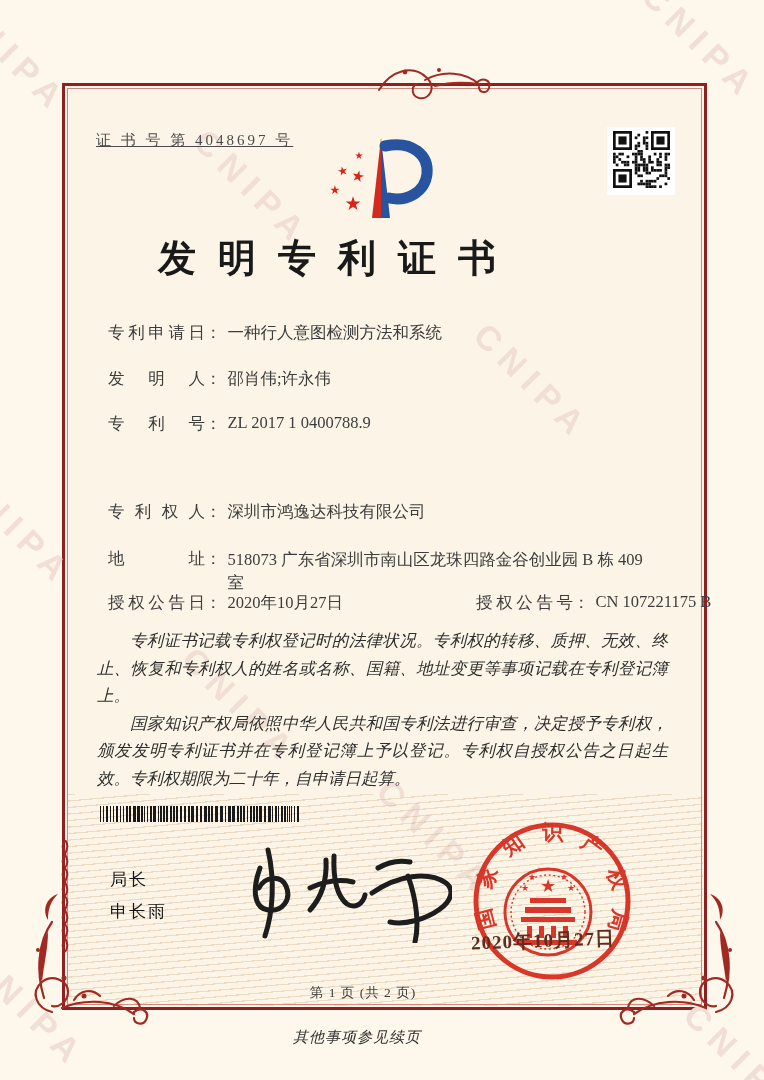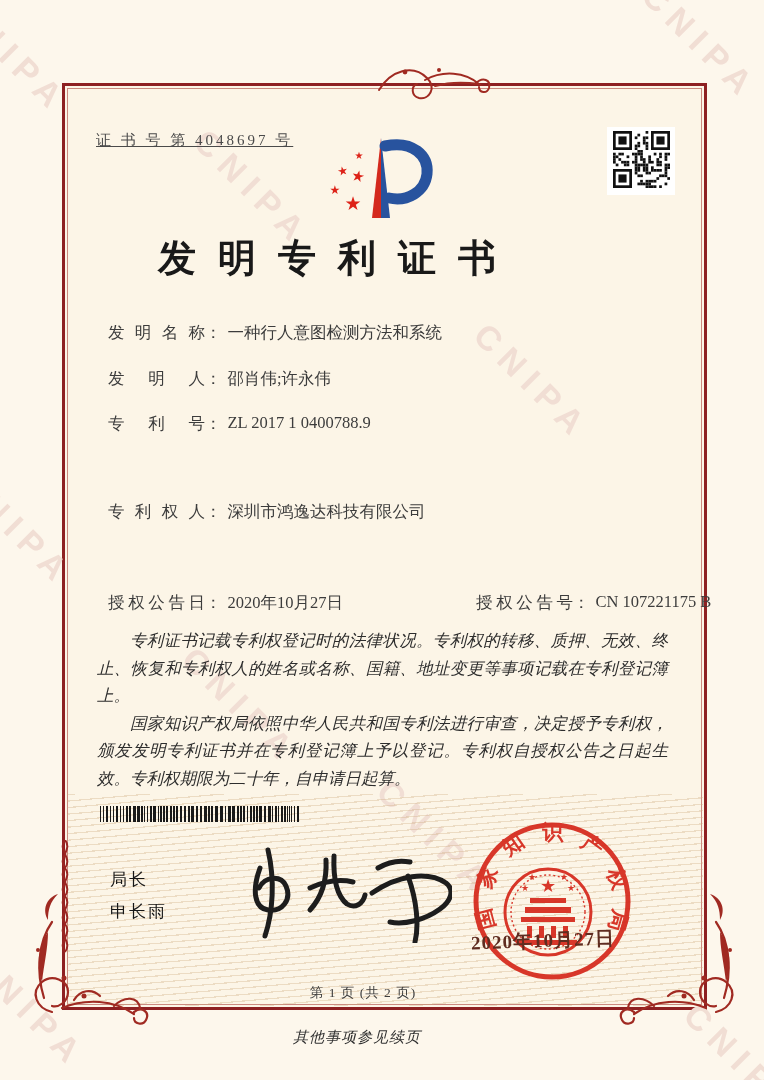--- a/index.html
+++ b/index.html
@@ -252,30 +252,33 @@
       <text x="20" y="47" font-size="12" transform="rotate(-12 20 44)">★</text>
       <text x="12" y="66" font-size="12">★</text>
       <text x="35" y="53" font-size="15" transform="rotate(12 34 49)">★</text>
       <text x="30" y="82" font-size="19">★</text>
     </g>
   </svg>
 
   <div class="ct title">发明专利证书</div>
 
   <div class="frow" style="top:322px">
-    <span class="flabel">发明名称</span><span class="fcolon">：</span><span class="fvalue">一种行人意图检测方法和系统</span>
+    <span class="flabel">专利申请日</span><span class="fcolon">：</span><span class="fvalue">一种行人意图检测方法和系统</span>
   </div>
   <div class="frow" style="top:368px">
     <span class="flabel">发明人</span><span class="fcolon">：</span><span class="fvalue">邵肖伟;许永伟</span>
   </div>
   <div class="frow" style="top:413px">
     <span class="flabel">专利号</span><span class="fcolon">：</span><span class="fvalue">ZL 2017 1 0400788.9</span>
   </div>
   <div class="frow" style="top:501px">
     <span class="flabel">专利权人</span><span class="fcolon">：</span><span class="fvalue">深圳市鸿逸达科技有限公司</span>
+  </div>
+  <div class="frow" style="top:548px">
+    <span class="flabel">地址</span><span class="fcolon">：</span><span class="fvalue wrap">518073 广东省深圳市南山区龙珠四路金谷创业园 B 栋 409 室</span>
   </div>
   <div class="frow" style="top:592px">
     <span class="flabel">授权公告日</span><span class="fcolon">：</span><span class="fvalue">2020年10月27日</span>
     <span class="fright">
       <span class="flabel">授权公告号</span><span class="fcolon">：</span><span class="fvalue">CN 107221175 B</span>
     </span>
   </div>
 
   <div class="ct paras">
     <p>专利证书记载专利权登记时的法律状况。专利权的转移、质押、无效、终止、恢复和专利权人的姓名或名称、国籍、地址变更等事项记载在专利登记簿上。</p>

